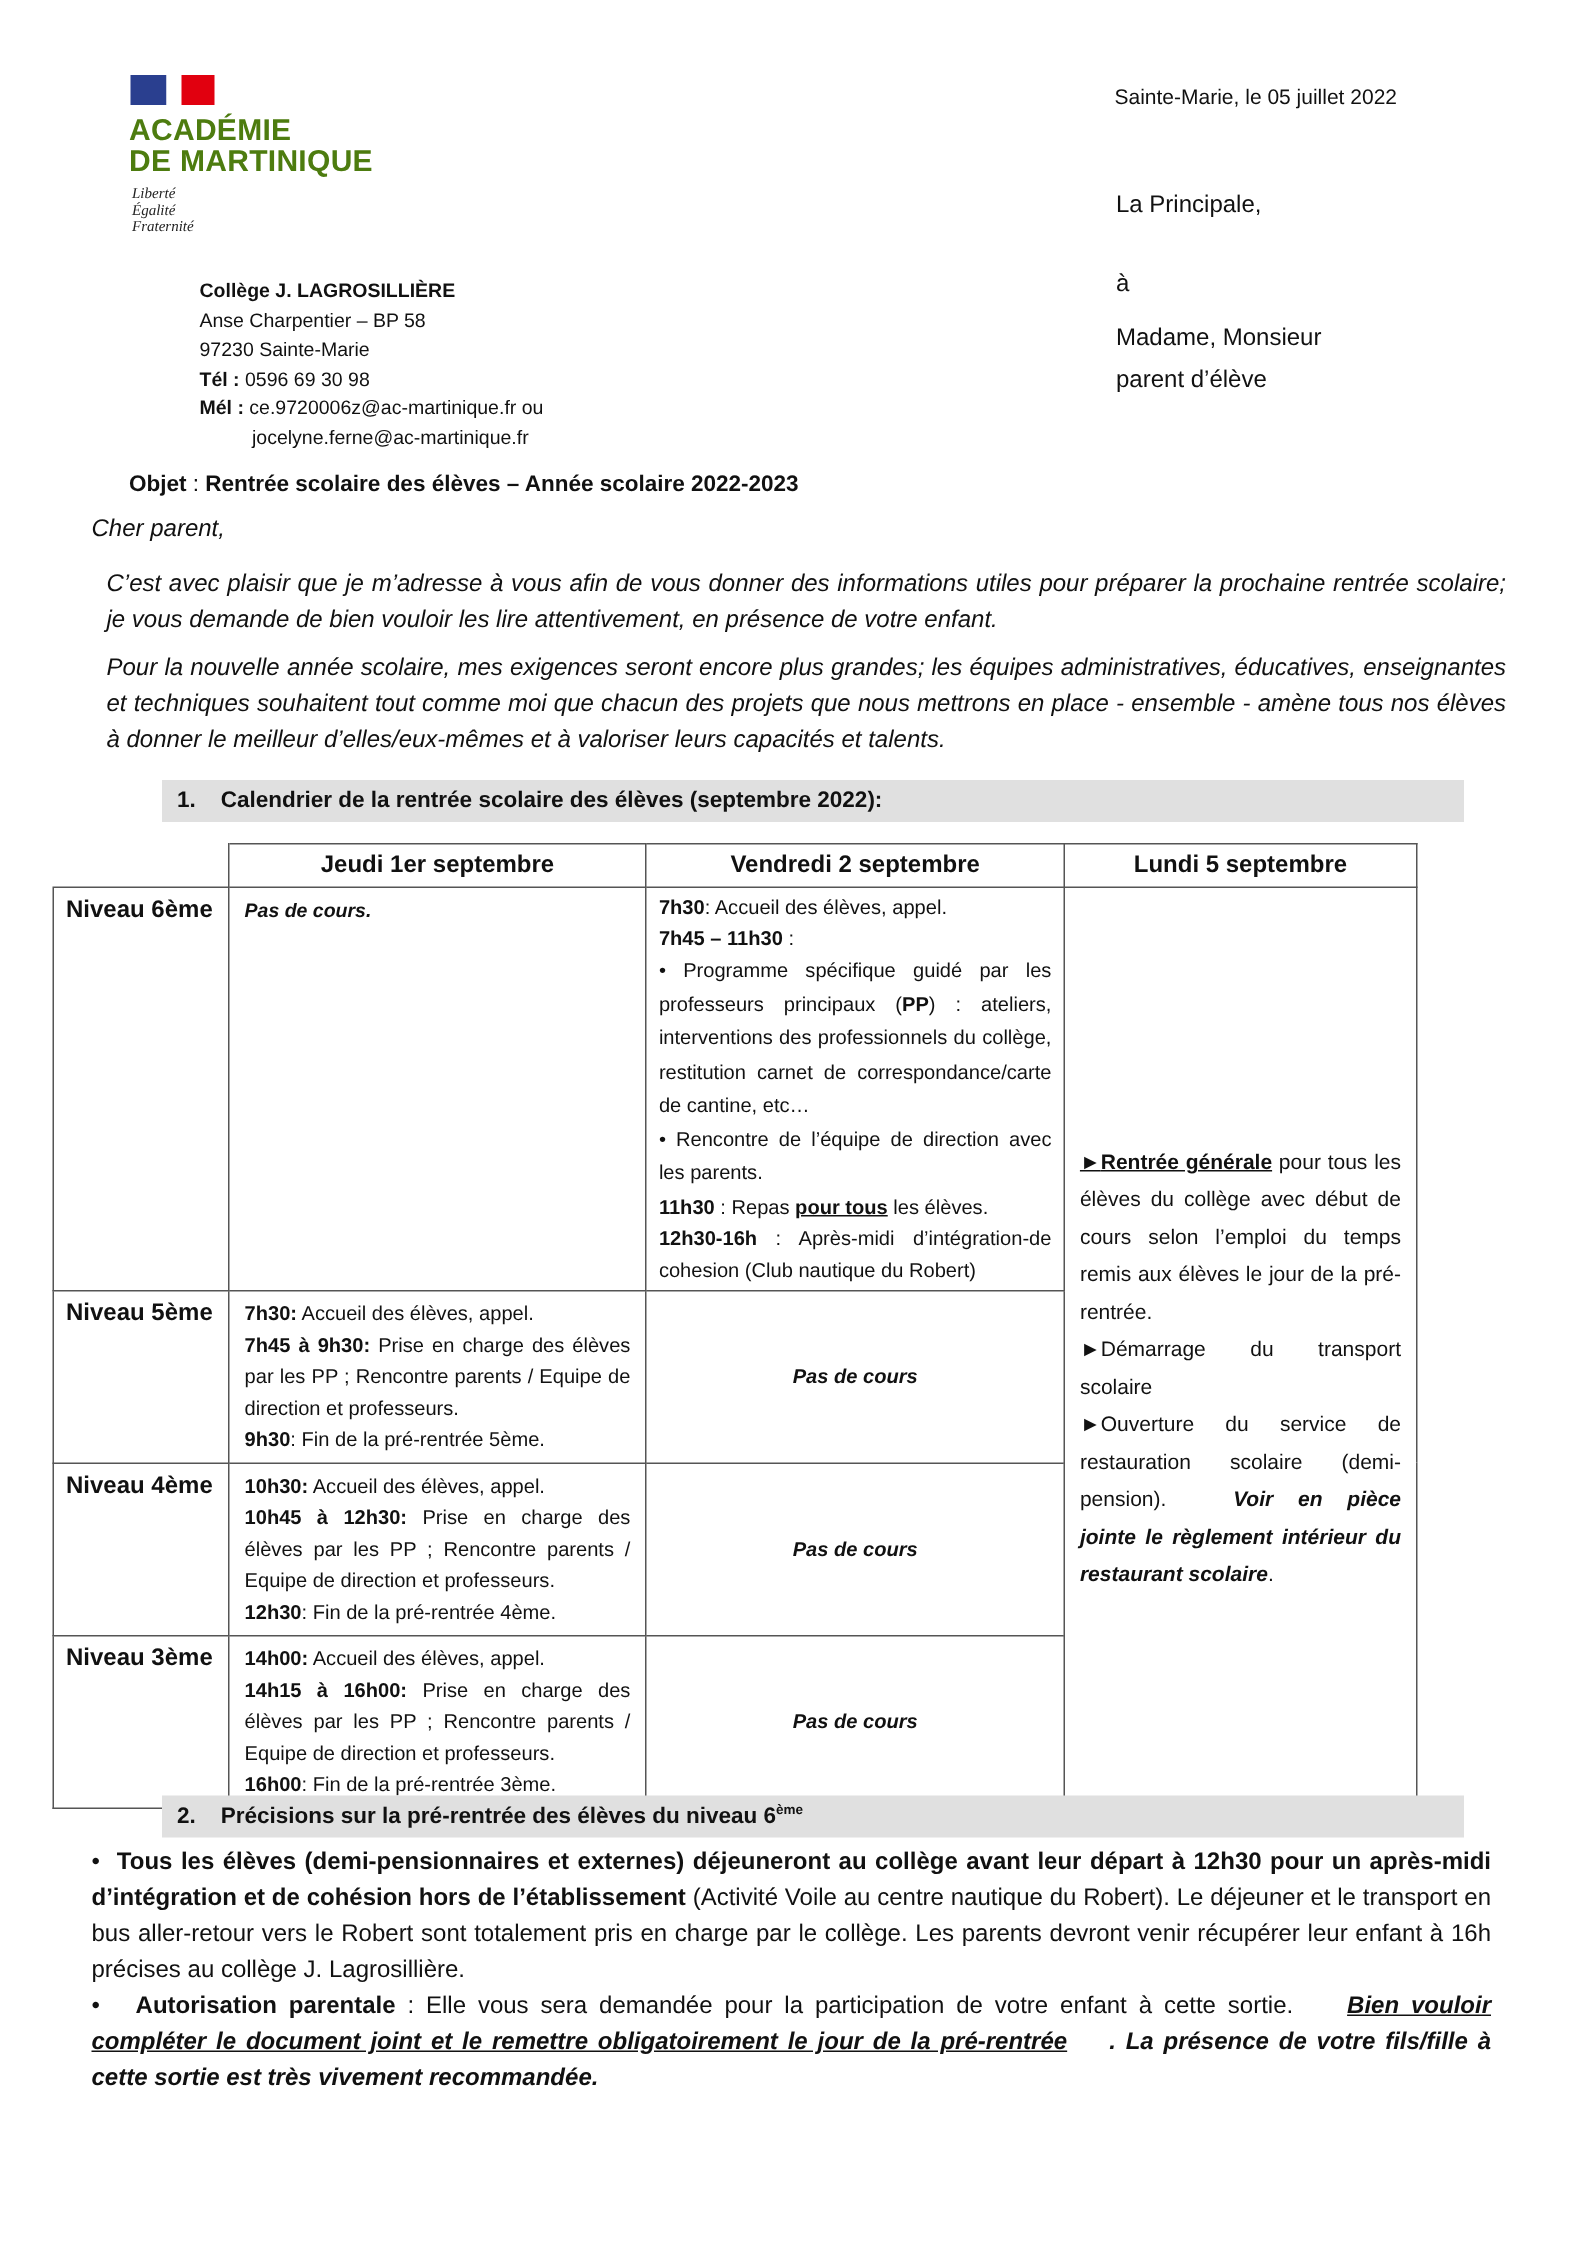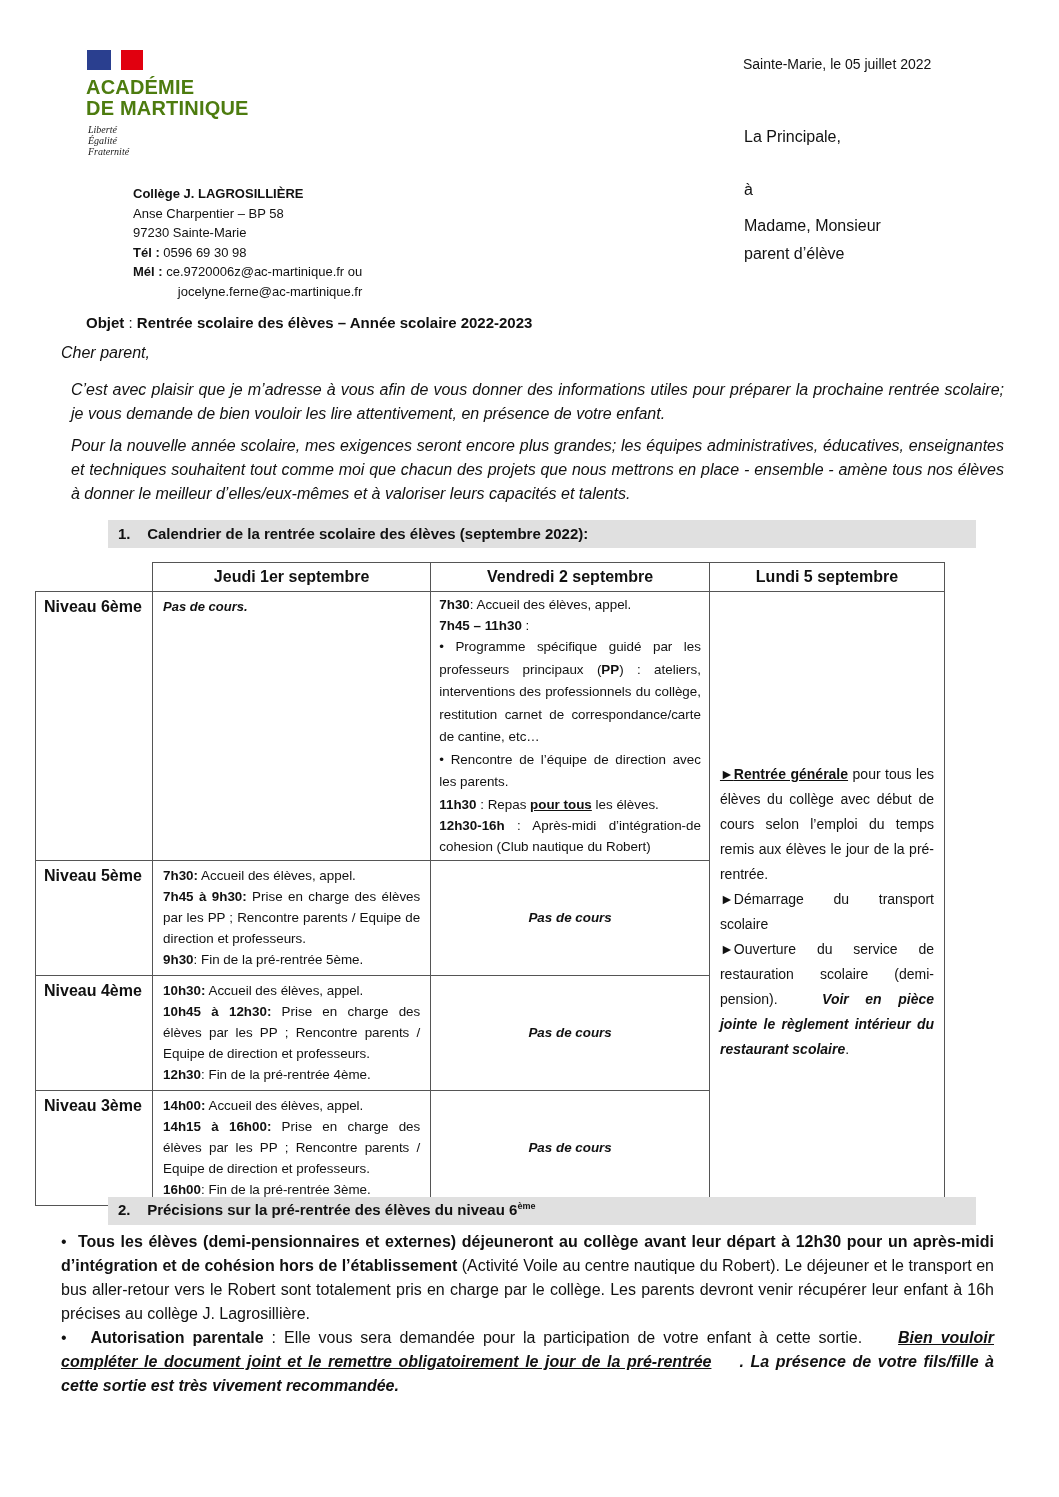--- a/index.html
+++ b/index.html
@@ -12,21 +12,21 @@
   .flag { left: 87px; top: 50px; width: 56px; height: 20px; display: flex; }
   .flag .blue { width: 24px; height: 20px; background: #2a3f8f; }
   .flag .white { width: 10px; height: 20px; background: #ffffff; }
   .flag .red { width: 22px; height: 20px; background: #e1000f; }
   .acad { left: 86px; top: 77px; font-weight: bold; font-size: 20px; line-height: 21px; letter-spacing: 0.2px; color: #4d7c0f; }
   .motto { left: 88px; top: 124px; font-family: "Liberation Serif", "DejaVu Serif", serif; font-style: italic; font-size: 10px; line-height: 11px; color: #222; }
 
   
   .addr { left: 86px; top: 184px; font-size: 13px; line-height: 19.5px; margin-left: 47px; }
   .addr .b { font-weight: bold; }
-  .addr .indent { padding-left: 35px; text-align: right; }
+  .addr .indent { padding-left: 35px; }
 
   
   .date { left: 743px; top: 56px; font-size: 14px; }
   .rhead { left: 744px; font-size: 16px; }
 
   .objet { left: 86px; top: 314px; font-size: 15px; font-weight: bold; }
   .objet .n { font-weight: normal; }
   .para { left: 61px; width: 933px; font-size: 16px; line-height: 24px; font-style: italic; text-align: justify; margin-left: 10px; }
   .cher { left: 61px; top: 344px; font-size: 16px; font-style: italic; }
 

